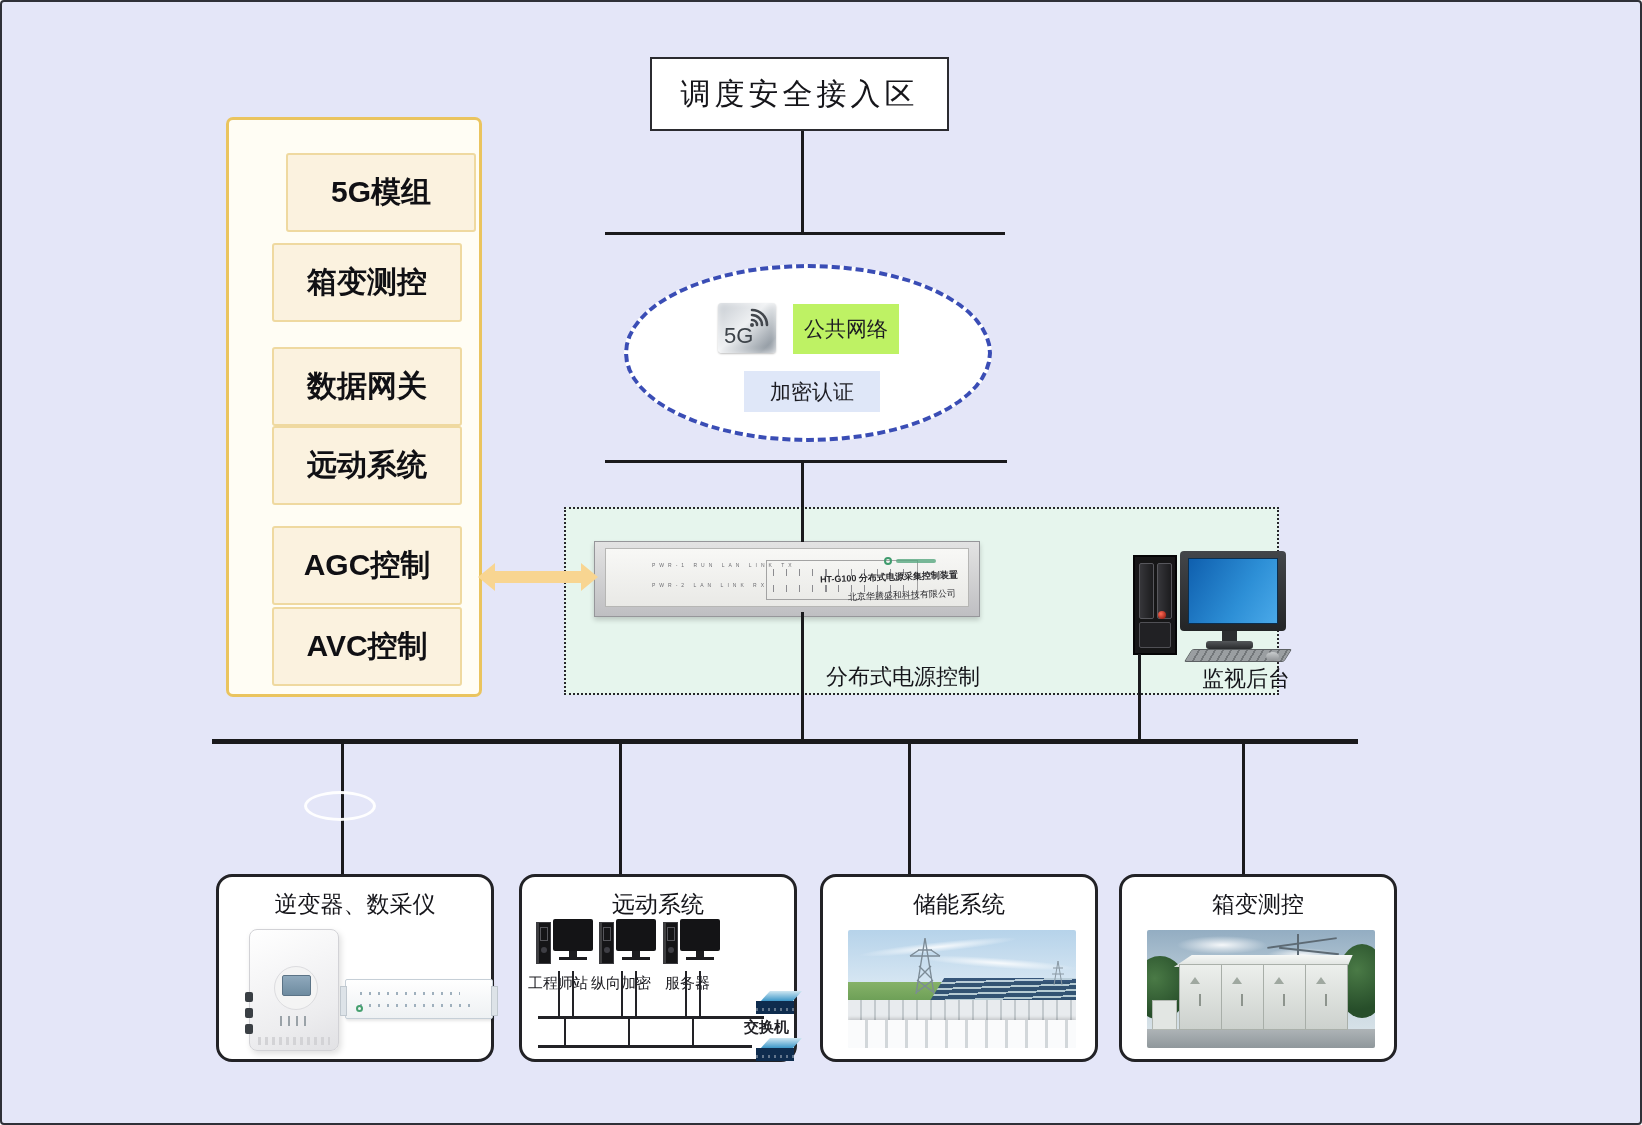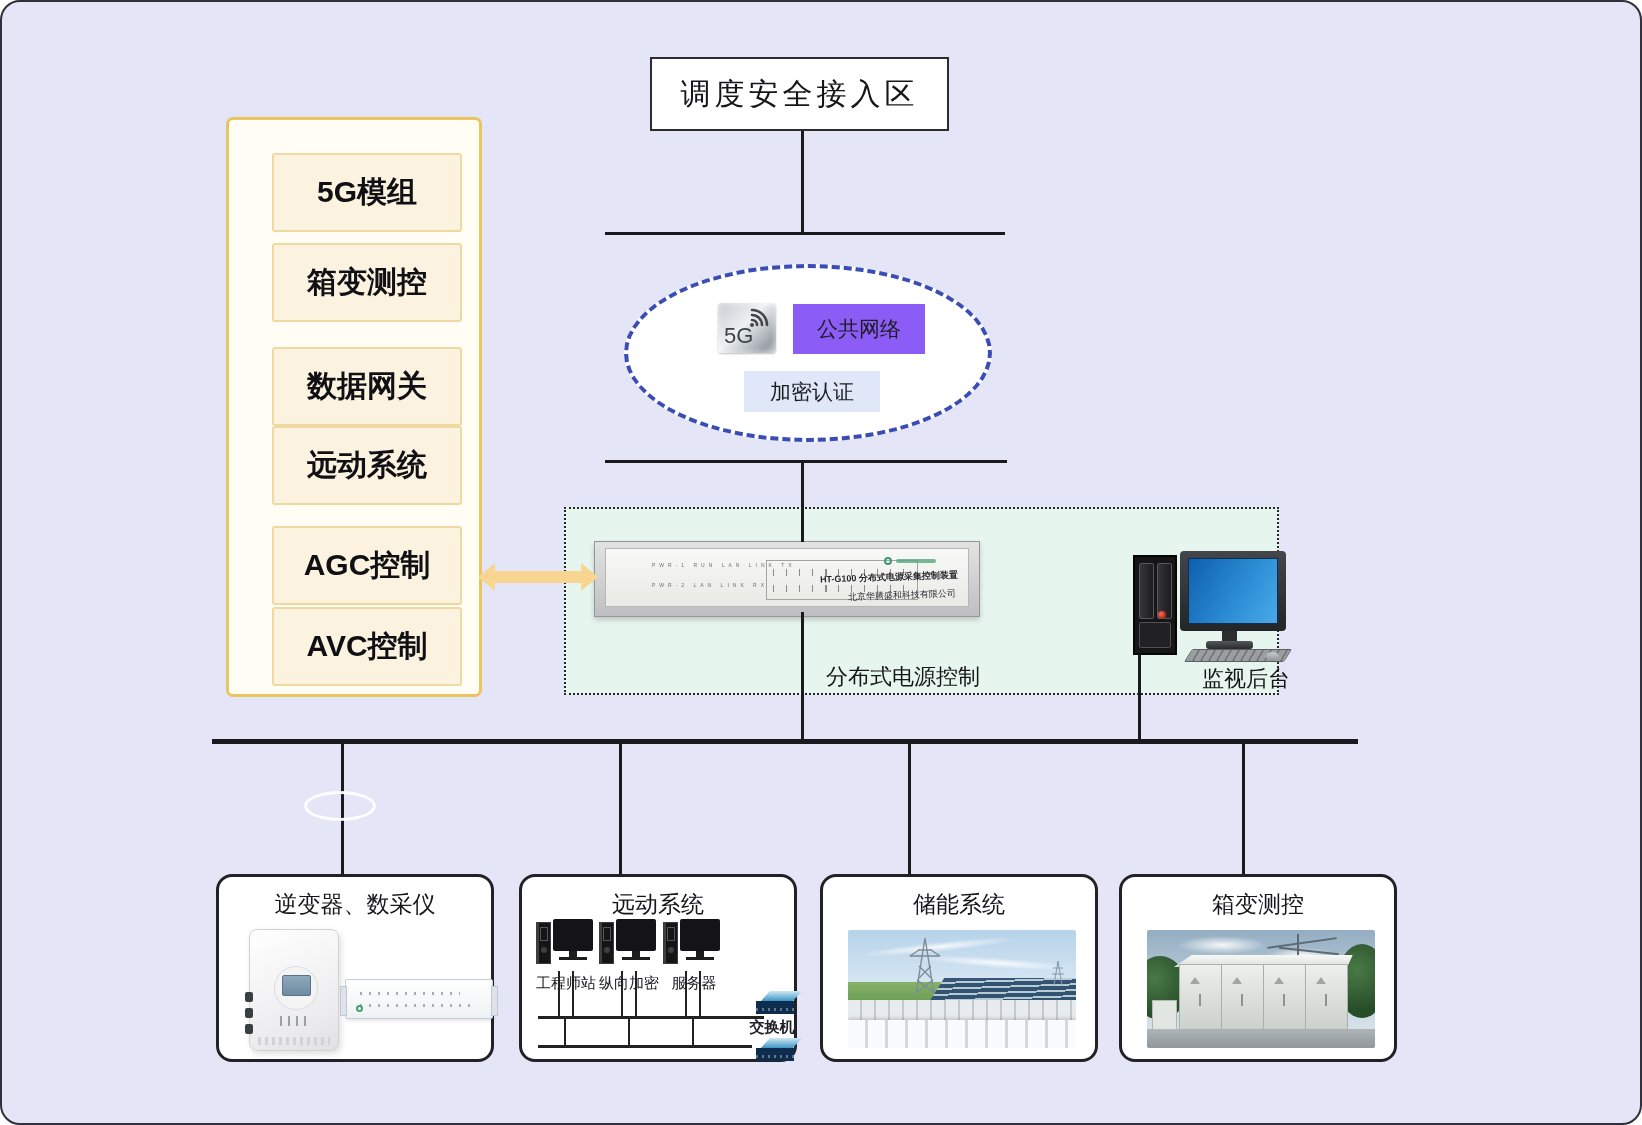--- a/index.html
+++ b/index.html
@@ -1,19 +1,19 @@
 <!DOCTYPE html>
 <html><head>
 <meta charset="utf-8">
 <style>
   html,body { margin:0; padding:0; background:#fff; }
   * { box-sizing:border-box; }
   .canvas {
     position:relative; width:1642px; height:1125px;
-    background:#E4E6F8; border:2px solid #2f3038; border-radius:20px;
+    background:#E4E6F8; border:2px solid #2f3038; border-radius:4px;
     overflow:hidden;
     font-family:"Liberation Sans","DejaVu Sans",sans-serif;
     color:#15151a;
   }
   .abs { position:absolute; }
   .line { position:absolute; background:#1a1a1d; }
   .center { display:flex; align-items:center; justify-content:center; }
 
   
   .top-box { left:648px; top:55px; width:299px; height:74px; background:#fff;
@@ -29,21 +29,21 @@
   
   .net-ellipse { left:622px; top:262px; width:368px; height:178px;
     background:#fff; border:4px dashed #3A4DB5; border-radius:50%; }
   .fiveg-icon { position:absolute; left:90px; top:35px; width:58px; height:50px;
     border-radius:4px;
     background:linear-gradient(135deg,#c7ccd2,#eef0f2 45%,#98a0a8 85%,#b7bcc2);
     box-shadow:inset 0 0 6px rgba(255,255,255,.7),0 1px 2px rgba(0,0,0,.25); }
   .fiveg-text { position:absolute; left:6px; bottom:4px; font-size:22px; color:#3d4349; font-weight:500; }
   .fiveg-waves { position:absolute; right:2px; top:2px; }
   .tag { position:absolute; font-size:21px; color:#1c1c22; }
-  .tag-public { left:165px; top:36px; width:132px; height:50px; background:#8b5cf6; }
+  .tag-public { left:165px; top:36px; width:106px; height:50px; background:#bef264; }
   .tag-auth { left:116px; top:103px; width:136px; height:41px; background:#DFE7F8; }
 
   
   .ctl-section { left:562px; top:505px; width:715px; height:188px;
     background:#E6F5ED; border:2px dotted #26262b; }
   .ctl-label { position:absolute; font-size:22px; color:#15151a; }
 
   
   .rack { position:absolute; left:28px; top:32px; width:386px; height:76px;
     background:linear-gradient(180deg,#e3e3e3,#bfbfc2);
@@ -133,21 +133,21 @@
   .ws .tw { position:absolute; left:0; top:3px; width:15px; height:42px; background:#151517;
     border:1px solid #3c3c40;
     background-image:linear-gradient(90deg,rgba(255,255,255,.18) 0 2px,transparent 2px); }
   .ws .tw i { position:absolute; left:3px; top:4px; width:8px; height:14px; border:1px solid #55555a; }
   .ws .tw b { position:absolute; left:4px; top:24px; width:6px; height:6px; border-radius:50%; background:#3e3e44; }
   .ws .mon { position:absolute; left:17px; top:0; width:40px; height:32px; background:#141416;
     border-radius:2px; padding:3px; }
   .ws .scr { width:100%; height:100%; background:linear-gradient(130deg,#0d58a5,#3f9bd9); }
   .ws .stand { position:absolute; left:33px; top:32px; width:8px; height:6px; background:#1d1d20; }
   .ws .base { position:absolute; left:23px; top:38px; width:28px; height:3px; background:#1d1d20; }
-  .ws-label { position:absolute; font-size:15px; text-align:center; color:#202025; }
+  .ws-label { position:absolute; font-size:15px; text-align:left; color:#202025; }
 
   .sw-icon { position:absolute; width:42px; height:26px; }
   .sw-icon .top { position:absolute; left:9px; top:0; width:32px; height:11px;
     background:linear-gradient(#cfe7f2,#2e8fc4); transform:skewX(-42deg); }
   .sw-icon .front { position:absolute; left:0; top:10px; width:38px; height:13px; background:#0E2C4E;
     background-image:repeating-linear-gradient(90deg,rgba(255,255,255,.35) 0 2px,transparent 2px 6px);
     background-size:100% 3px; background-position:0 7px; background-repeat:no-repeat; }
 
   
   .photo { position:absolute; left:25px; top:53px; width:228px; height:118px; overflow:hidden;
@@ -205,21 +205,21 @@
   <div class="line" style="left:339px; top:742px; width:3px; height:130px;"></div>
   <div class="line" style="left:617px; top:742px; width:3px; height:130px;"></div>
   <div class="line" style="left:906px; top:742px; width:3px; height:130px;"></div>
   <div class="line" style="left:1240px; top:742px; width:3px; height:130px;"></div>
 
   <div class="abs top-box center">
     <span>调度安全接入区</span>
   </div>
 
   <div class="abs module-panel">
-    <div class="module-item center" style="top:33px;">
+    <div class="module-item center" style="top:33px;margin-left:14px;">
         <span>5G模组</span>
       </div>
     <div class="module-item center" style="top:123px;">
         <span>箱变测控</span>
       </div>
     <div class="module-item center" style="top:227px;">
         <span>数据网关</span>
       </div>
     <div class="module-item center" style="top:306px;">
         <span>远动系统</span>

